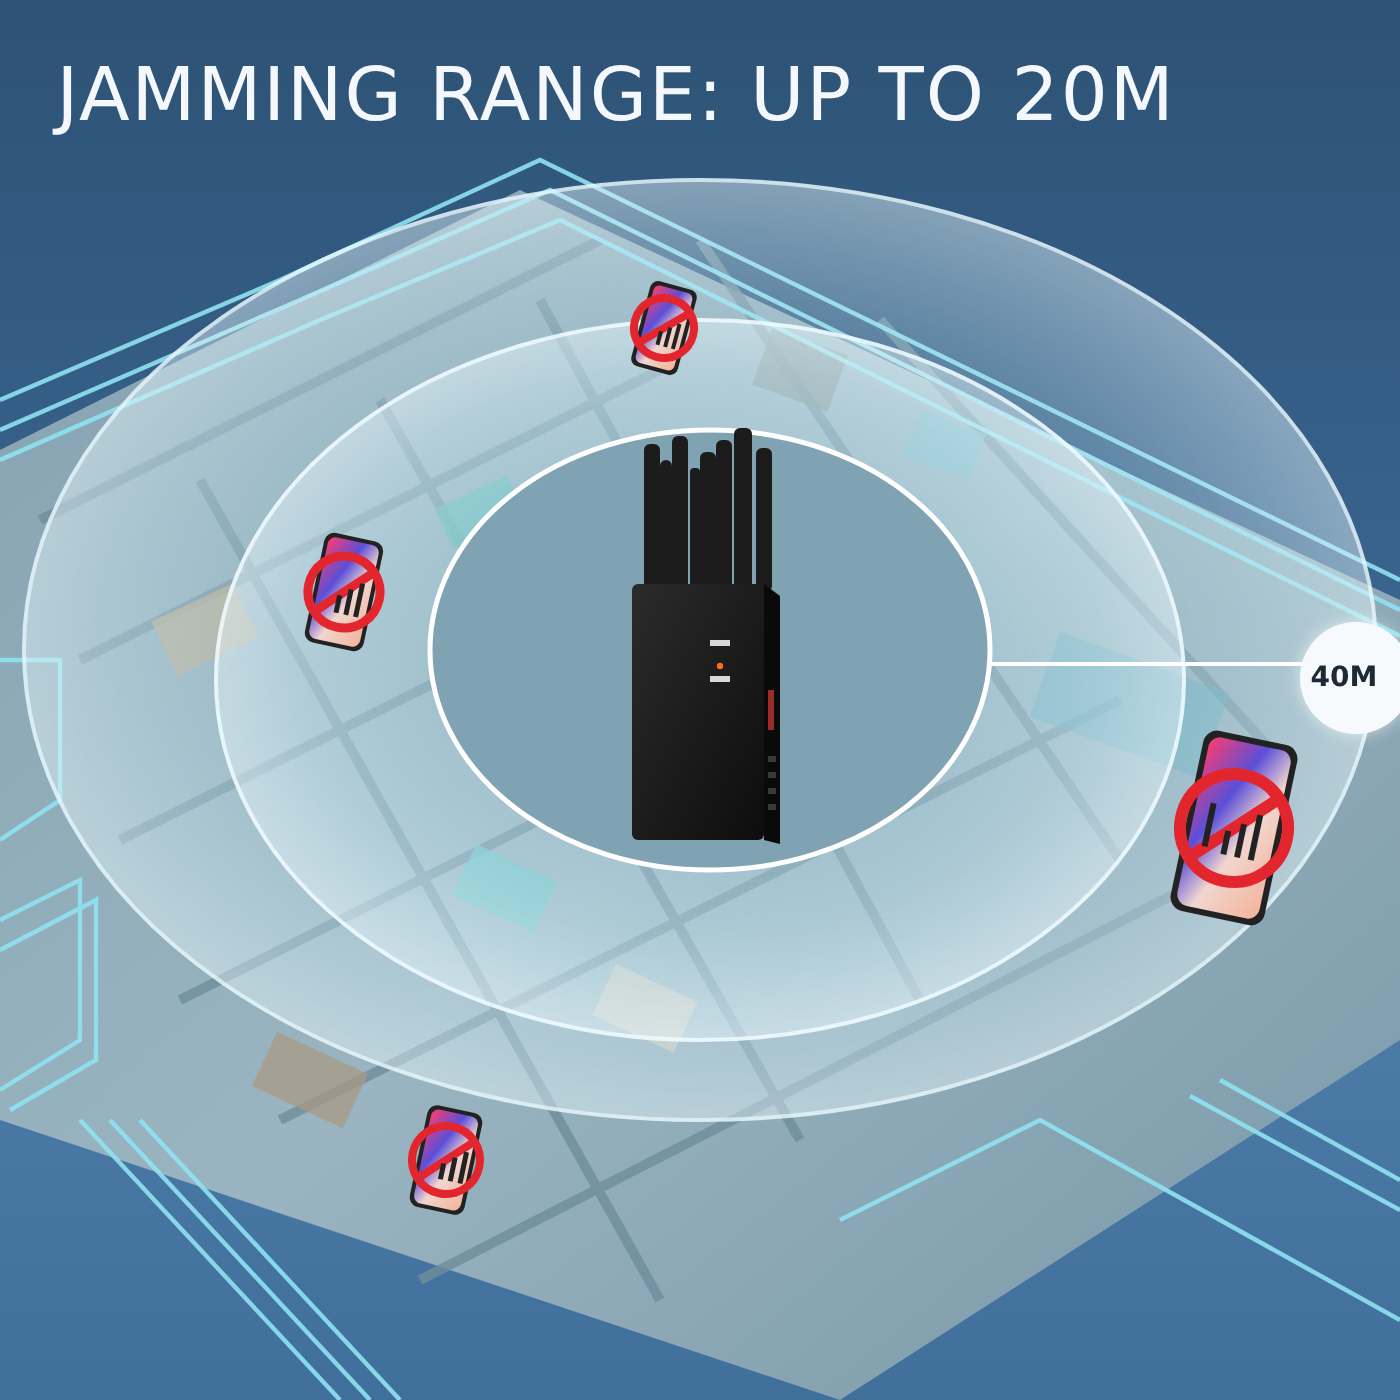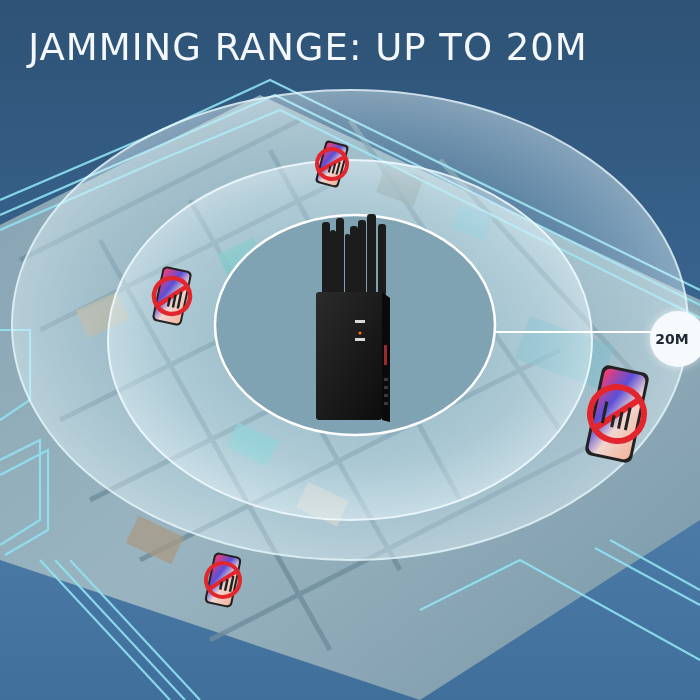--- a/index.html
+++ b/index.html
@@ -167,15 +167,15 @@
       <line x1="-11" y1="11" x2="11" y2="-11" stroke="#e3262e" stroke-width="4"></line>
       <g fill="#222">
           <rect x="-2" y="2" width="2.5" height="8"></rect>
           <rect x="3" y="-2" width="2.5" height="12"></rect>
           <rect x="8" y="-6" width="2.5" height="16"></rect>
         </g>
     </g>
   </svg>
 
   <div class="label-20m">
-    <span>20M</span>
+    <span>40M</span>
   </div>
 </div>
 
 </body></html>

